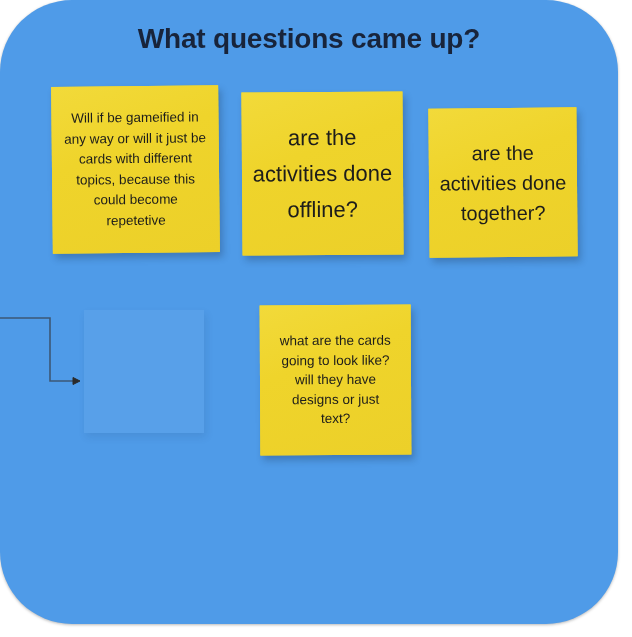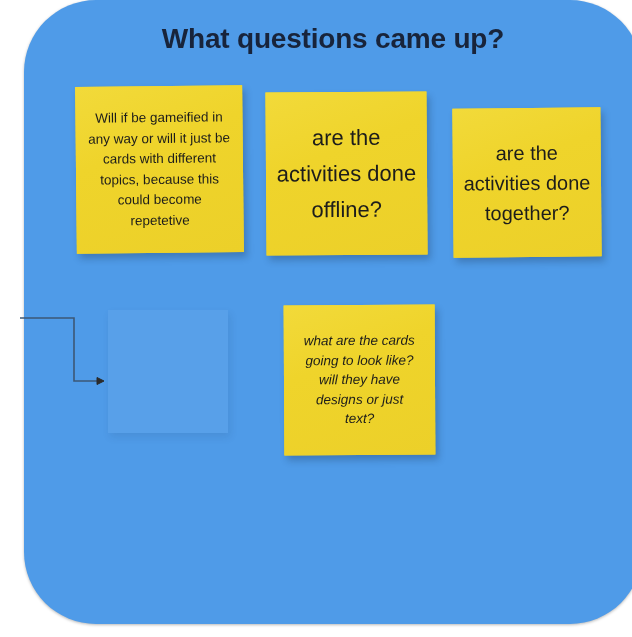--- a/index.html
+++ b/index.html
@@ -12,21 +12,20 @@
     height: 637px;
     font-family: "Liberation Sans", sans-serif;
     overflow: hidden;
   }
 
   #canvas {
     position: relative;
     width: 588px;
     height: 637px;
     background: #ffffff;
-    margin-left: 24px;
   }
 
   
   .frame {
     position: absolute;
     left: 0px;
     top: 0px;
     width: 618px;
     height: 624px;
     background: #4f9be8;
@@ -99,21 +98,20 @@
   .sticky.n3 .sticky-text {
     font-size: 20px;
     line-height: 30px;
   }
 
   .sticky.n4 {
     left: 260px; top: 305px;
     width: 151px; height: 150px;
     padding: 0 16px;
     transform: rotate(-0.3deg);
-    font-style: italic;
   }
   .sticky.n4 .sticky-text {
     font-size: 13.5px;
     line-height: 19.5px;
   }
 
   
   .ghost-note {
     position: absolute;
     left: 84px;

